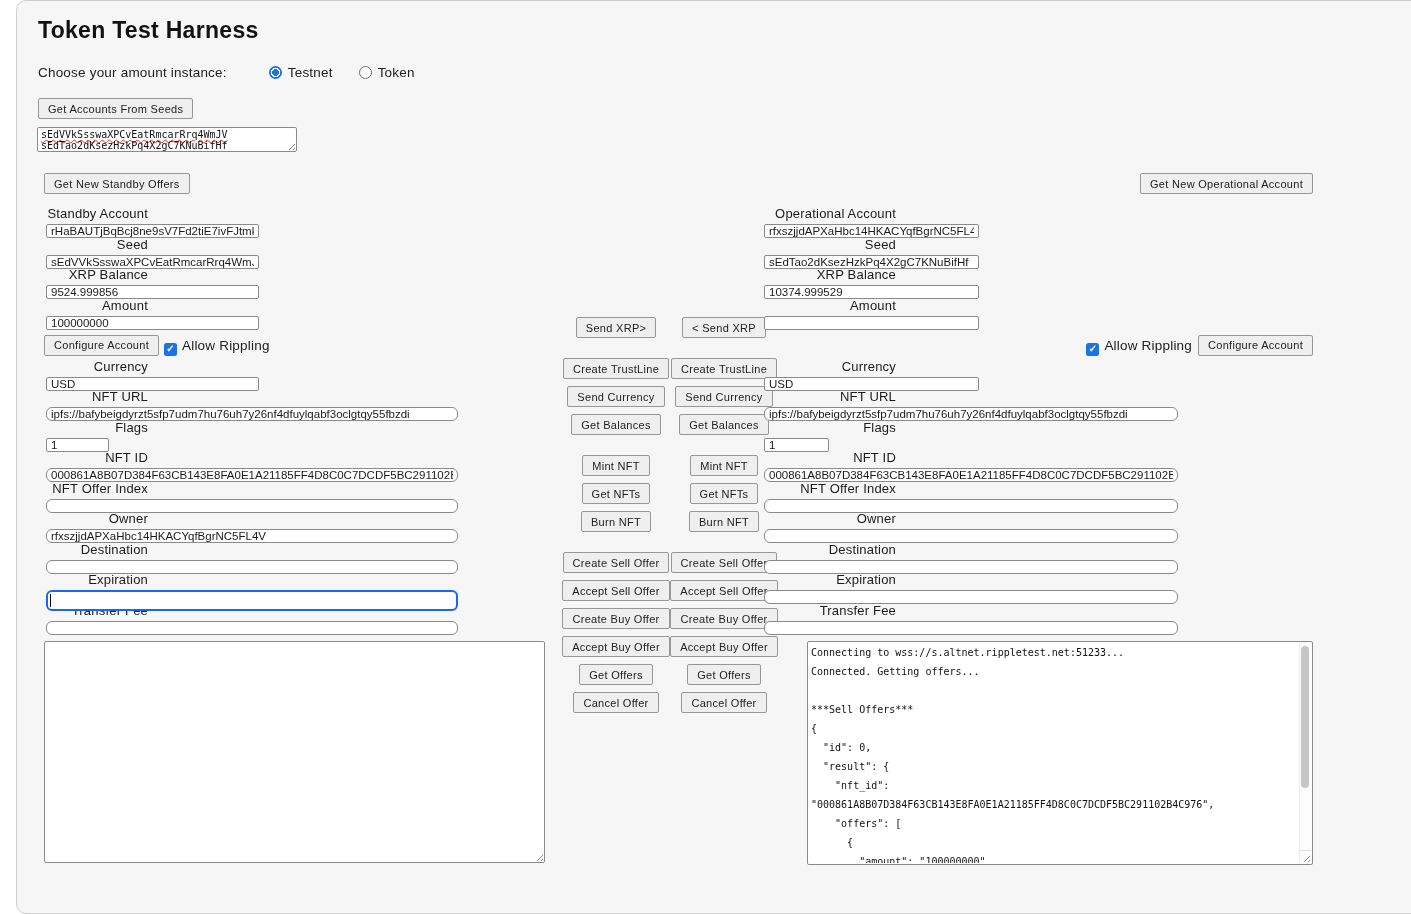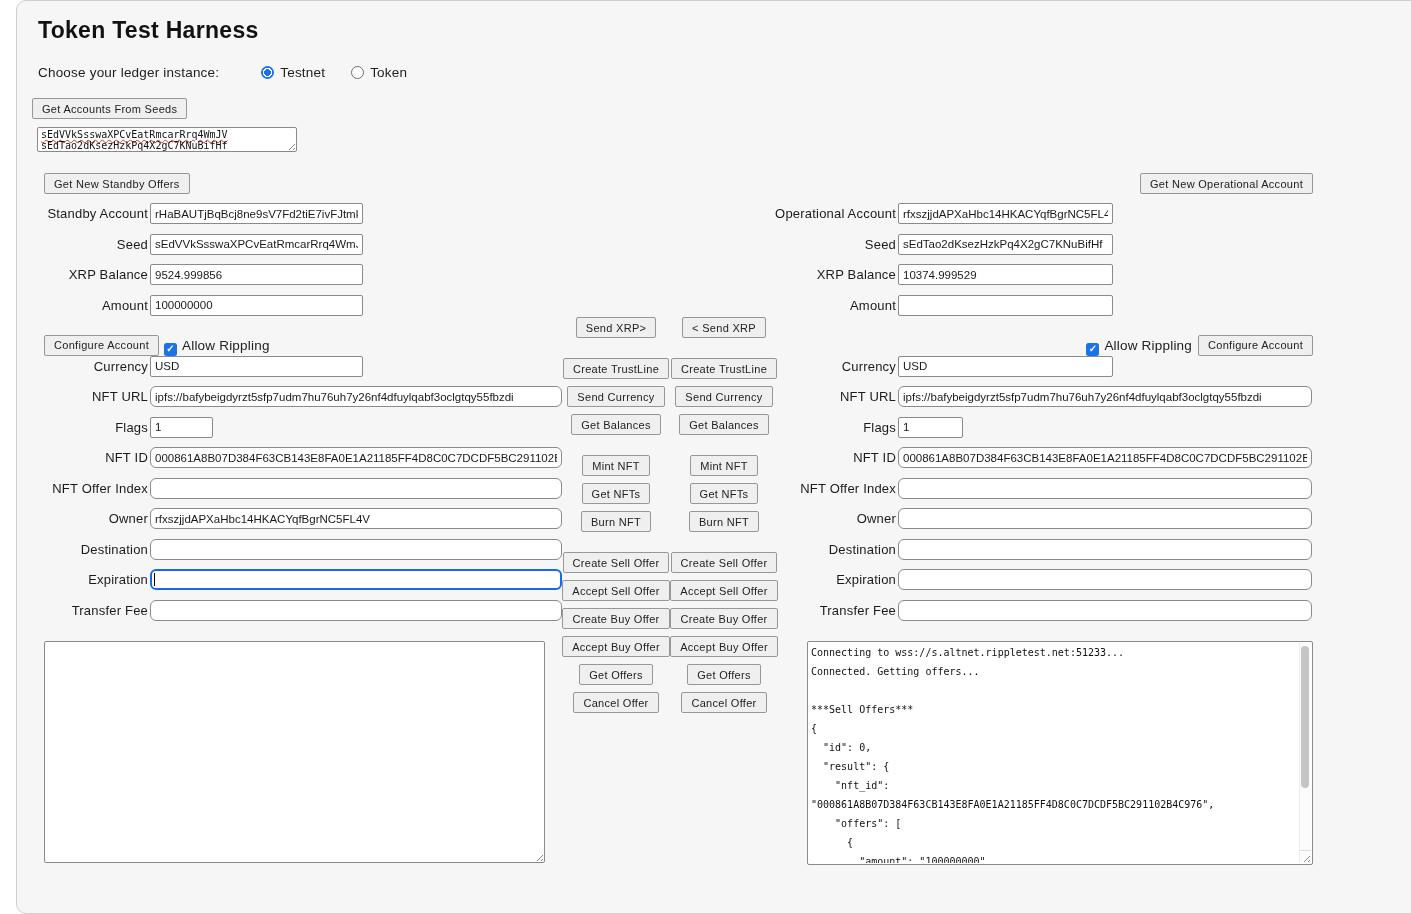--- a/index.html
+++ b/index.html
@@ -14,32 +14,32 @@
   .radio{width:13px;height:13px;border-radius:50%;flex:0 0 auto;}
   .radio.on{background:radial-gradient(circle,#1a73e8 0 3.2px,#fff 3.2px 4.6px,#1a73e8 4.6px 7px);}
   .radio.off{background:#fff;border:1px solid #6e6e6e;box-sizing:border-box;}
   .radio-lab{margin-left:6px;}
   .gap42{margin-left:42px;} .gap26{margin-left:26px;}
   
   .btn{height:21px;background:#efefef;border:1px solid #979797;border-radius:2px;
        font-family:inherit;font-size:11px;letter-spacing:.3px;color:#222;
        padding:0 9px;display:inline-flex;align-items:center;justify-content:center;
        box-sizing:border-box;white-space:nowrap;cursor:default;}
-  .btn-getseeds{position:absolute;left:15px;top:97px;}
+  .btn-getseeds{position:absolute;left:21px;top:97px;}
   
   .seeds-box{position:absolute;left:20px;top:126px;width:260px;height:25px;box-sizing:border-box;
     background:#fff;border:1px solid #8a8a8a;border-radius:2px;overflow:hidden;
     font-family:"DejaVu Sans Mono",monospace;font-size:10px;line-height:11px;padding:1px 3px;color:#111;}
   .misspell{display:block;white-space:pre;text-decoration:underline wavy #d93025;text-decoration-thickness:1px;text-underline-offset:1px;}
   
   .col-left{position:absolute;left:27px;top:172px;width:518px;}
   .col-right{position:absolute;left:745px;top:172px;width:551px;}
   .row-btn{height:20px;margin-bottom:10px;display:flex;}
   .col-right .row-btn{justify-content:flex-end;}
-  .frow{display:flex;align-items:flex-start;height:30.5px;}
+  .frow{display:flex;align-items:flex-start;height:30.5px;flex-direction:column;}
   .flabel{font-size:13px;line-height:21px;letter-spacing:.2px;text-align:right;color:#1b1b1b;flex:0 0 auto;}
   .col-left .flabel{width:104px;}
   .col-right .flabel{width:134px;}
   .tinput{height:21px;box-sizing:border-box;border:1px solid #8a8a8a;border-radius:2px;background:#fff;
     font-family:inherit;font-size:11.5px;color:#1a1a1a;padding:0 4px;margin-left:2px;outline:none;}
   .w-short{width:213px;} .col-right .w-short{width:215px;}
   .w-long{width:412px;border-radius:6px;}  .col-right .w-long{width:414px;}
   .w-tiny{width:63px;}   .col-right .w-tiny{width:65px;}
   .inwrap{position:relative;display:inline-flex;}
   .tinput.focused{border:2px solid #1a66f0;}
@@ -72,21 +72,21 @@
     clip-path:polygon(100% 0,100% 100%,0 100%);}
 </style>
 </head>
 <body>
 
 <div class="window">
 
   <h1 class="page-title">Token Test Harness</h1>
 
   <div class="ledger-row">
-    <span>Choose your ledger instance:</span>
+    <span>Choose your amount instance:</span>
     <span class="radio on gap42"></span>
     <span class="radio-lab">Testnet</span>
     <span class="radio off gap26"></span>
     <span class="radio-lab">Token</span>
   </div>
 
   <button class="btn btn-getseeds">Get Accounts From Seeds</button>
 
   <div class="seeds-box">
     <span class="misspell">sEdVVkSsswaXPCvEatRmcarRrq4WmJV</span>

